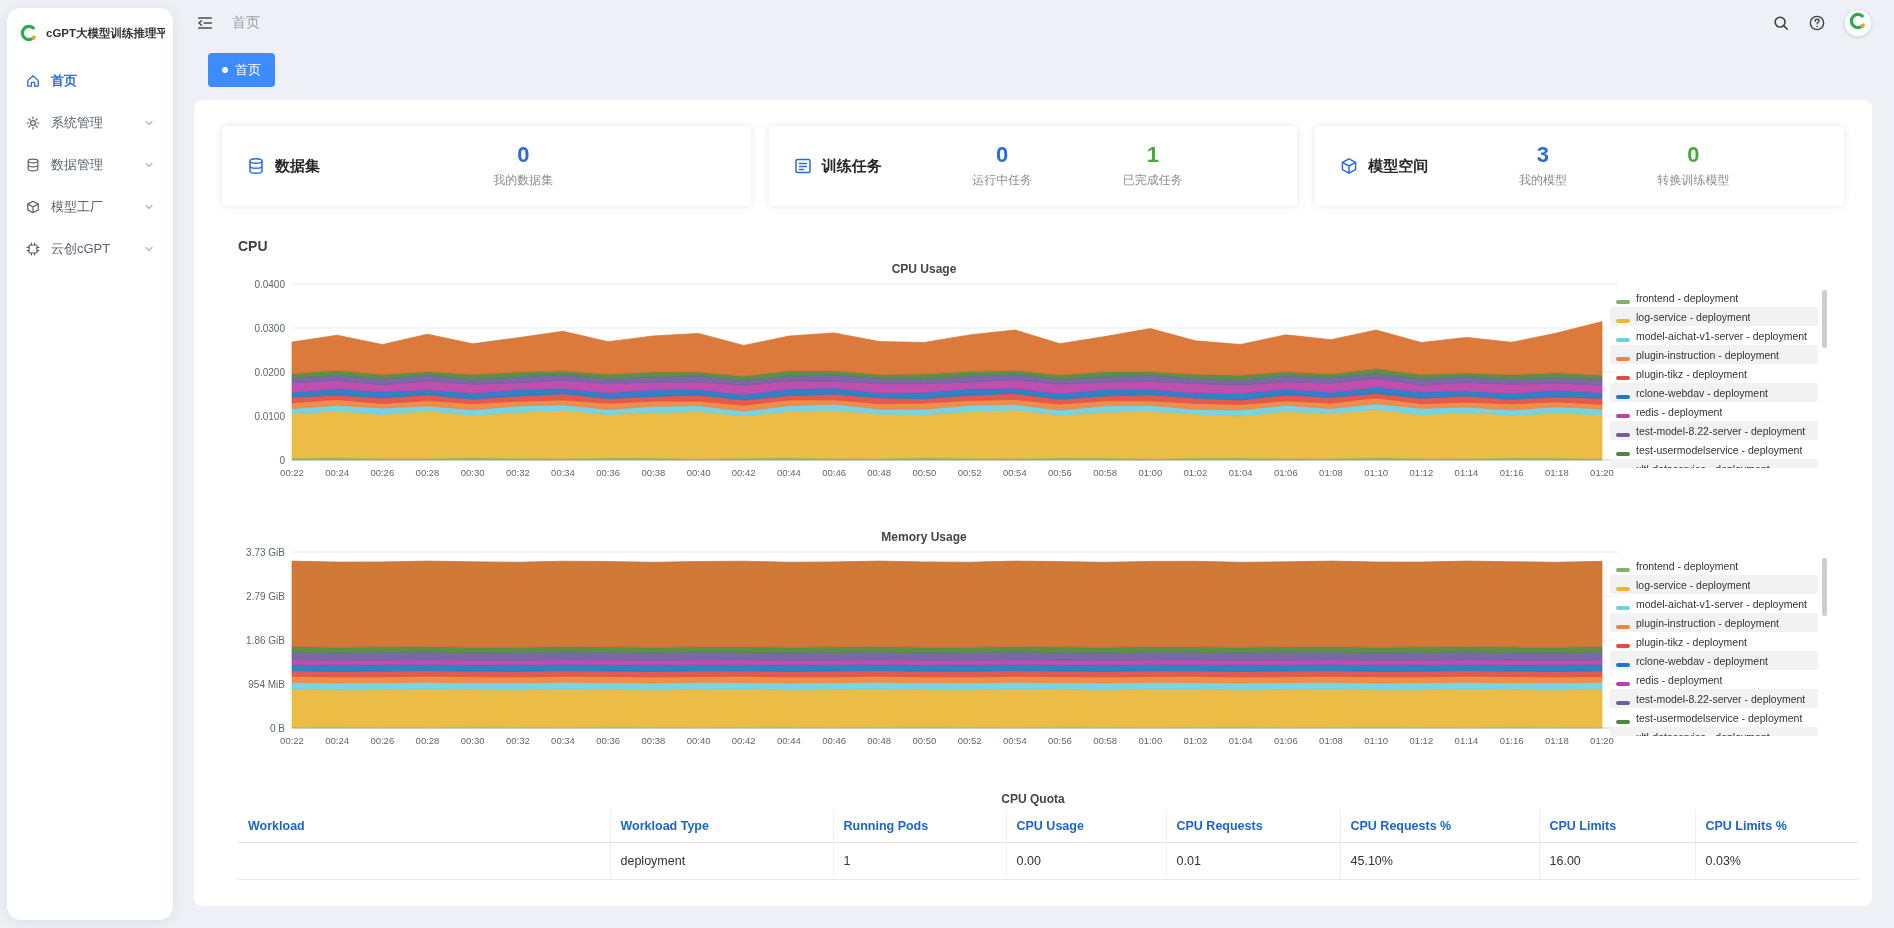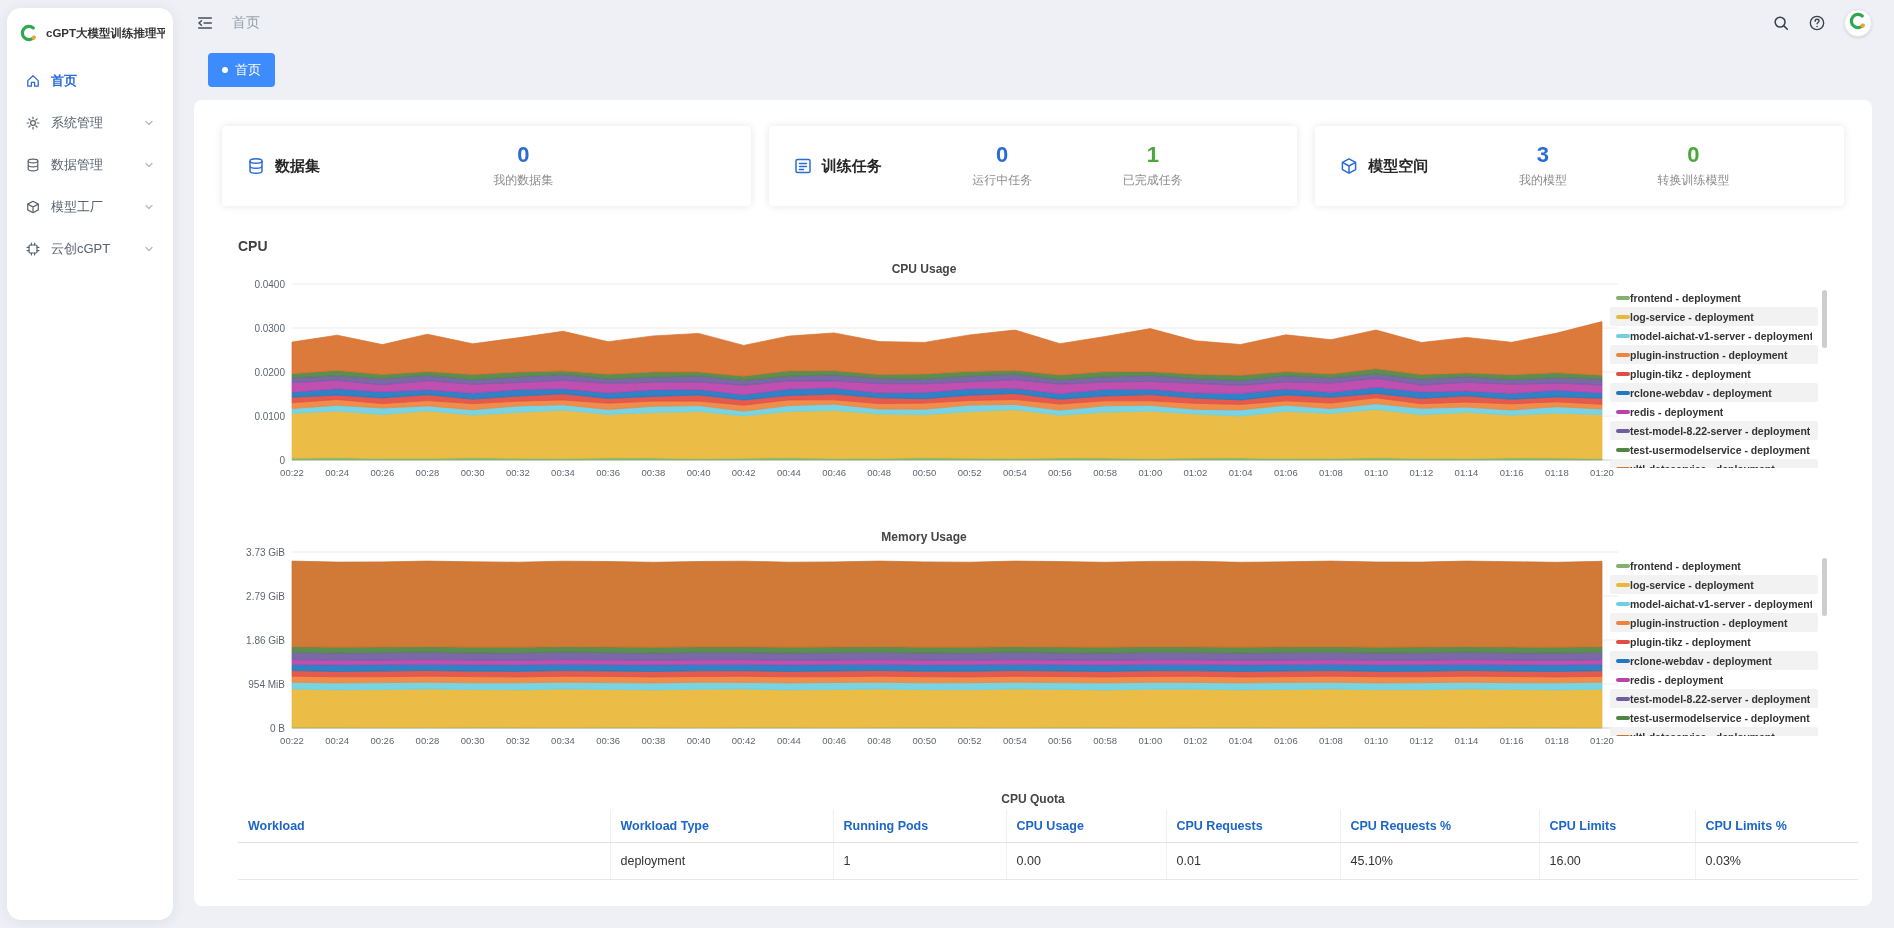--- a/index.html
+++ b/index.html
@@ -67,22 +67,22 @@
   .metric .l { font-size:12px; color:#8c8c8c; margin-top:4px; white-space:nowrap; }
 
   
   .section { margin:32px 16px 0; }
   .section-title { font-size:14px; font-weight:bold; color:#404040; }
   .chart-flex { display:flex; margin-top:2px; }
   .chart-area { flex:1; min-width:0; }
   .chart-title { text-align:center; font-size:12px; color:#454545; margin:6px 0 0; font-weight:bold; }
   .legend { width:218px; margin-top:32px; height:180px; overflow:hidden; position:relative;
     padding-right:10px; }
-  .legend-row { display:flex; align-items:center; padding:3px 6px; border-radius:2px;
-    height:19px; cursor:pointer;font-weight:bold; }
+  .legend-row { display:flex; align-items:flex-end; gap:6px; padding:3px 6px; border-radius:2px;
+    height:19px; cursor:pointer; }
   .legend-row.alt { background:#f2f2f2; }
   .legend-mark { width:14px; height:4px; border-radius:2px; flex:none; }
   .legend-label { font-size:10.5px; color:#333; white-space:nowrap; overflow:hidden; }
   .legend-scroll { position:absolute; right:1px; top:2px; width:5px; height:58px;
     background:#cdcdcd; border-radius:3px; cursor:pointer; }
 
   
   .table-title { text-align:center; font-size:12px; color:#454545; margin:12px 0 4px; font-weight:bold; }
   table.quota { width:100%; border-collapse:collapse; font-size:12.5px; table-layout:fixed; }
   .quota th { text-align:left; color:#1d66c9; font-weight:bold; padding:9px 10px;

